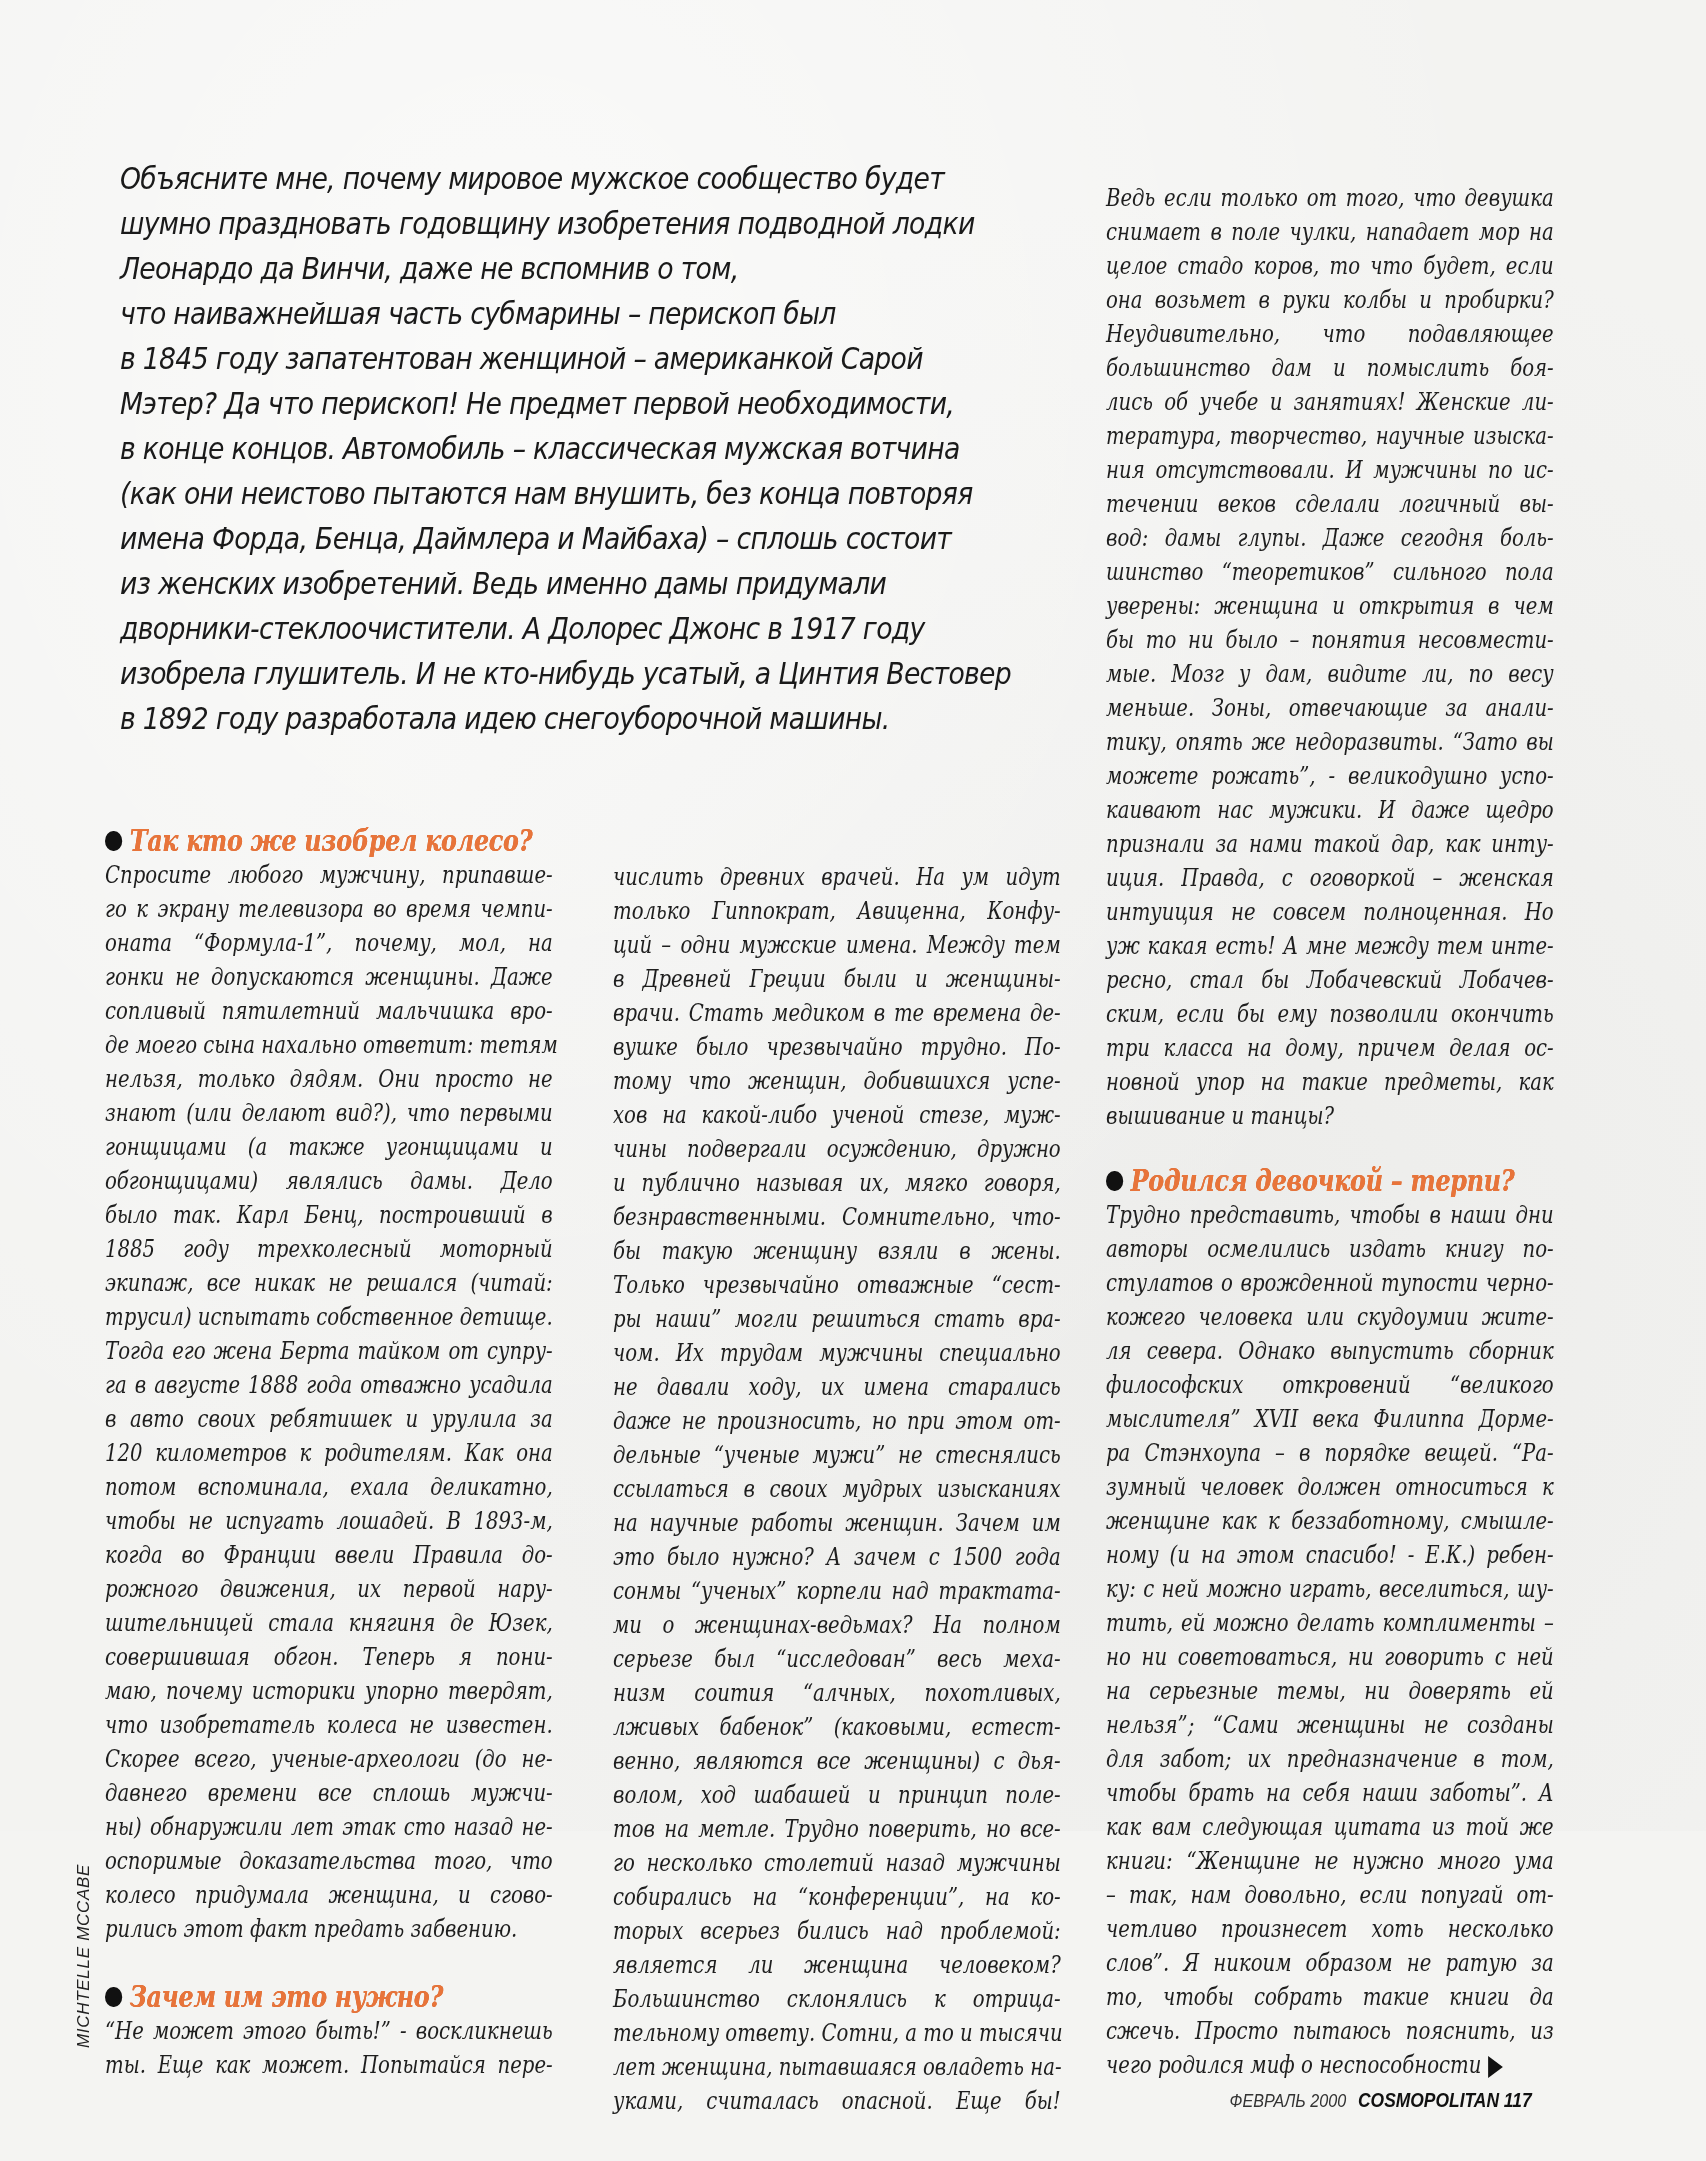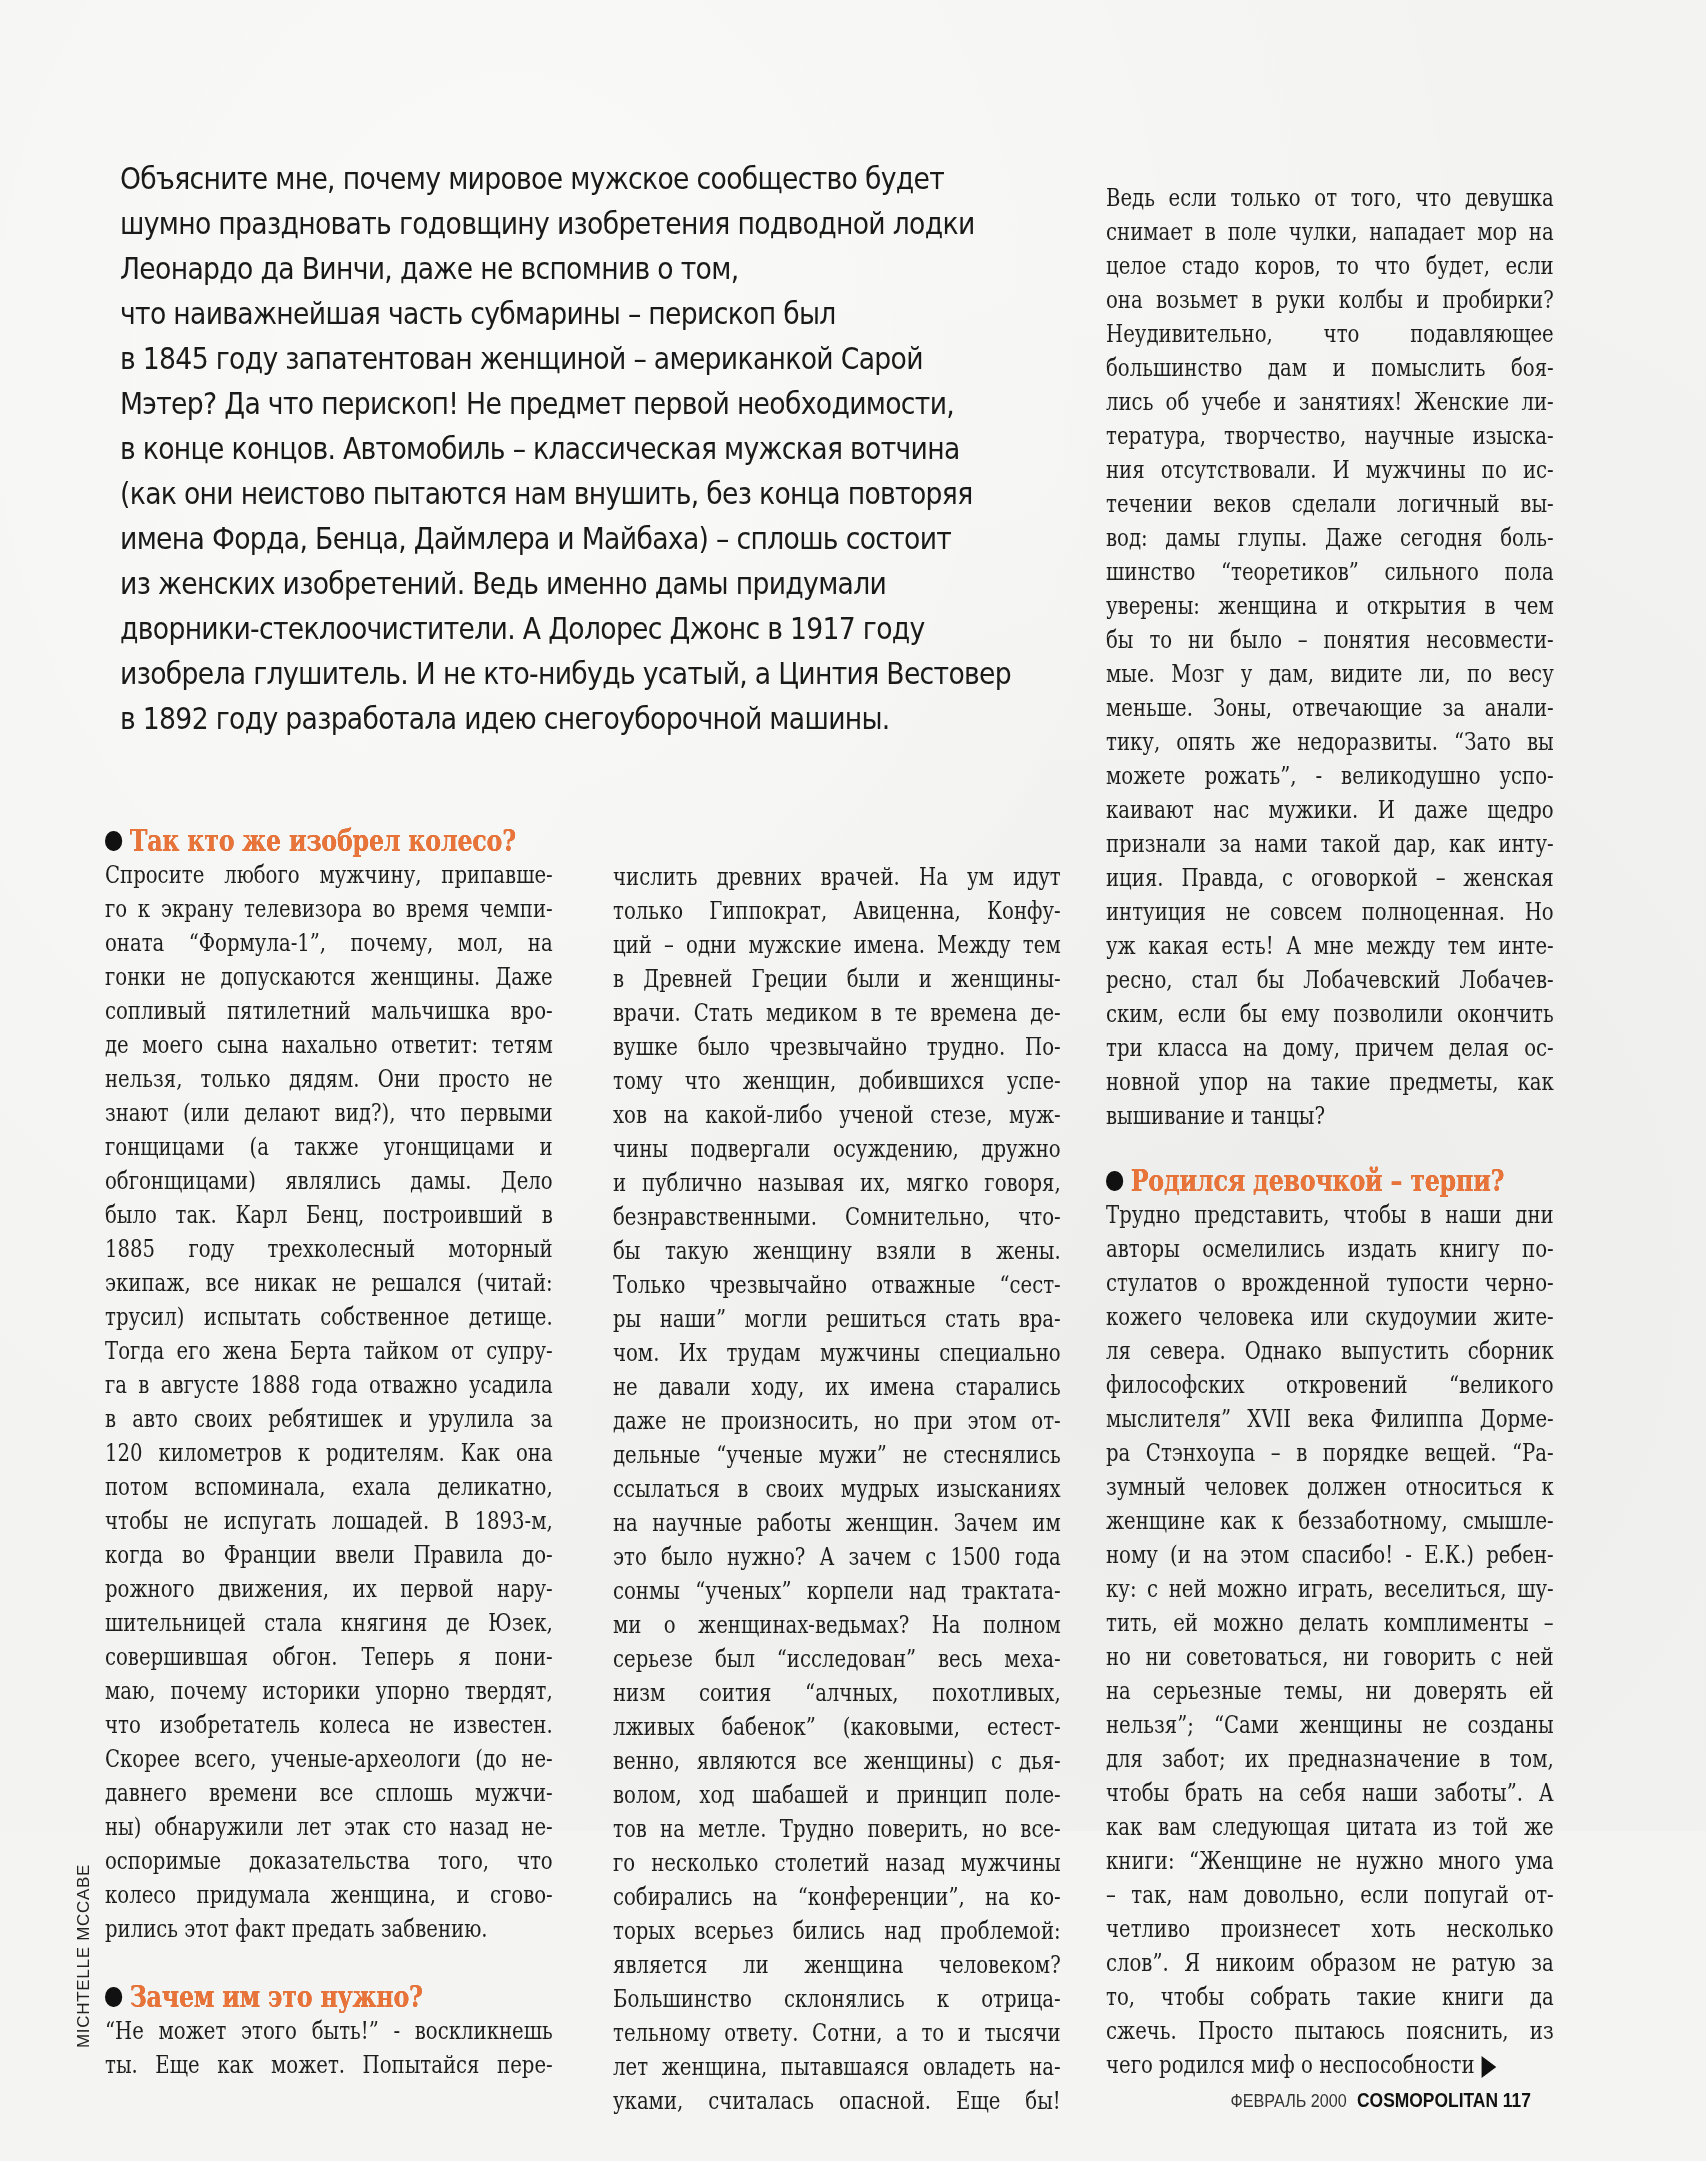--- a/index.html
+++ b/index.html
@@ -9,20 +9,21 @@
     position: relative;
     overflow: hidden;
     color: #1a1a1a;
   }
   .page {
     position: absolute; left: 0; top: 0; width: 1707px; height: 1831px;
     background:
       radial-gradient(ellipse at 30% 20%, rgba(255,255,255,0.6), rgba(0,0,0,0) 60%),
       radial-gradient(ellipse at 70% 70%, rgba(230,230,228,0.5), rgba(0,0,0,0) 60%),
       #f3f3f1;
+    font-style: italic;
   }
   .intro {
     position: absolute;
     left: 120px; top: 156px; width: 956px;
     font-family: "DejaVu Sans", sans-serif;
     font-size: 31px;
     line-height: 45px;
     letter-spacing: -0.8px;
     transform: scaleX(0.86);
     transform-origin: left top;

